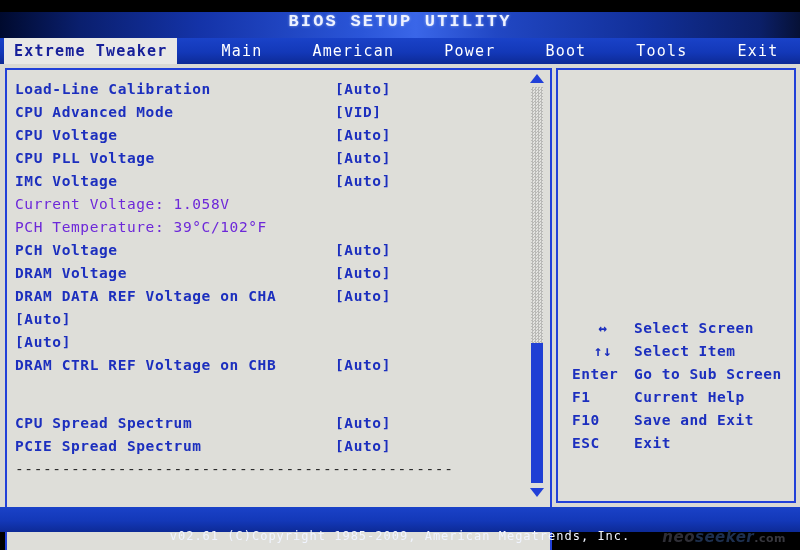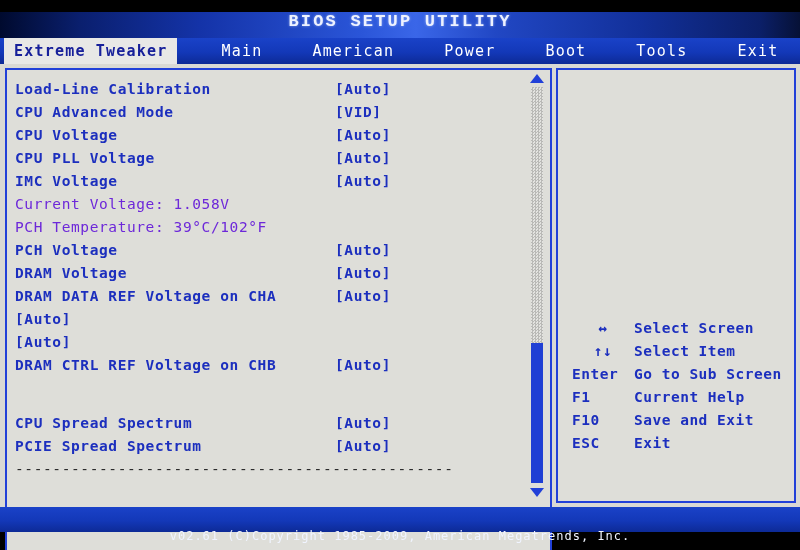--- a/index.html
+++ b/index.html
@@ -357,14 +357,17 @@
           </div>
         </div>
     </div>
 
   </div>
 
   <div id="footer">
     <span class="footer-text">v02.61 (C)Copyright 1985-2009, American Megatrends, Inc.</span>
   </div>
 
+  <div id="watermark">
+    <span class="dim">neo</span><span>seeker</span><span class="dotcom">.com</span>
+  </div>
 
 </div>
 
 </body></html>

